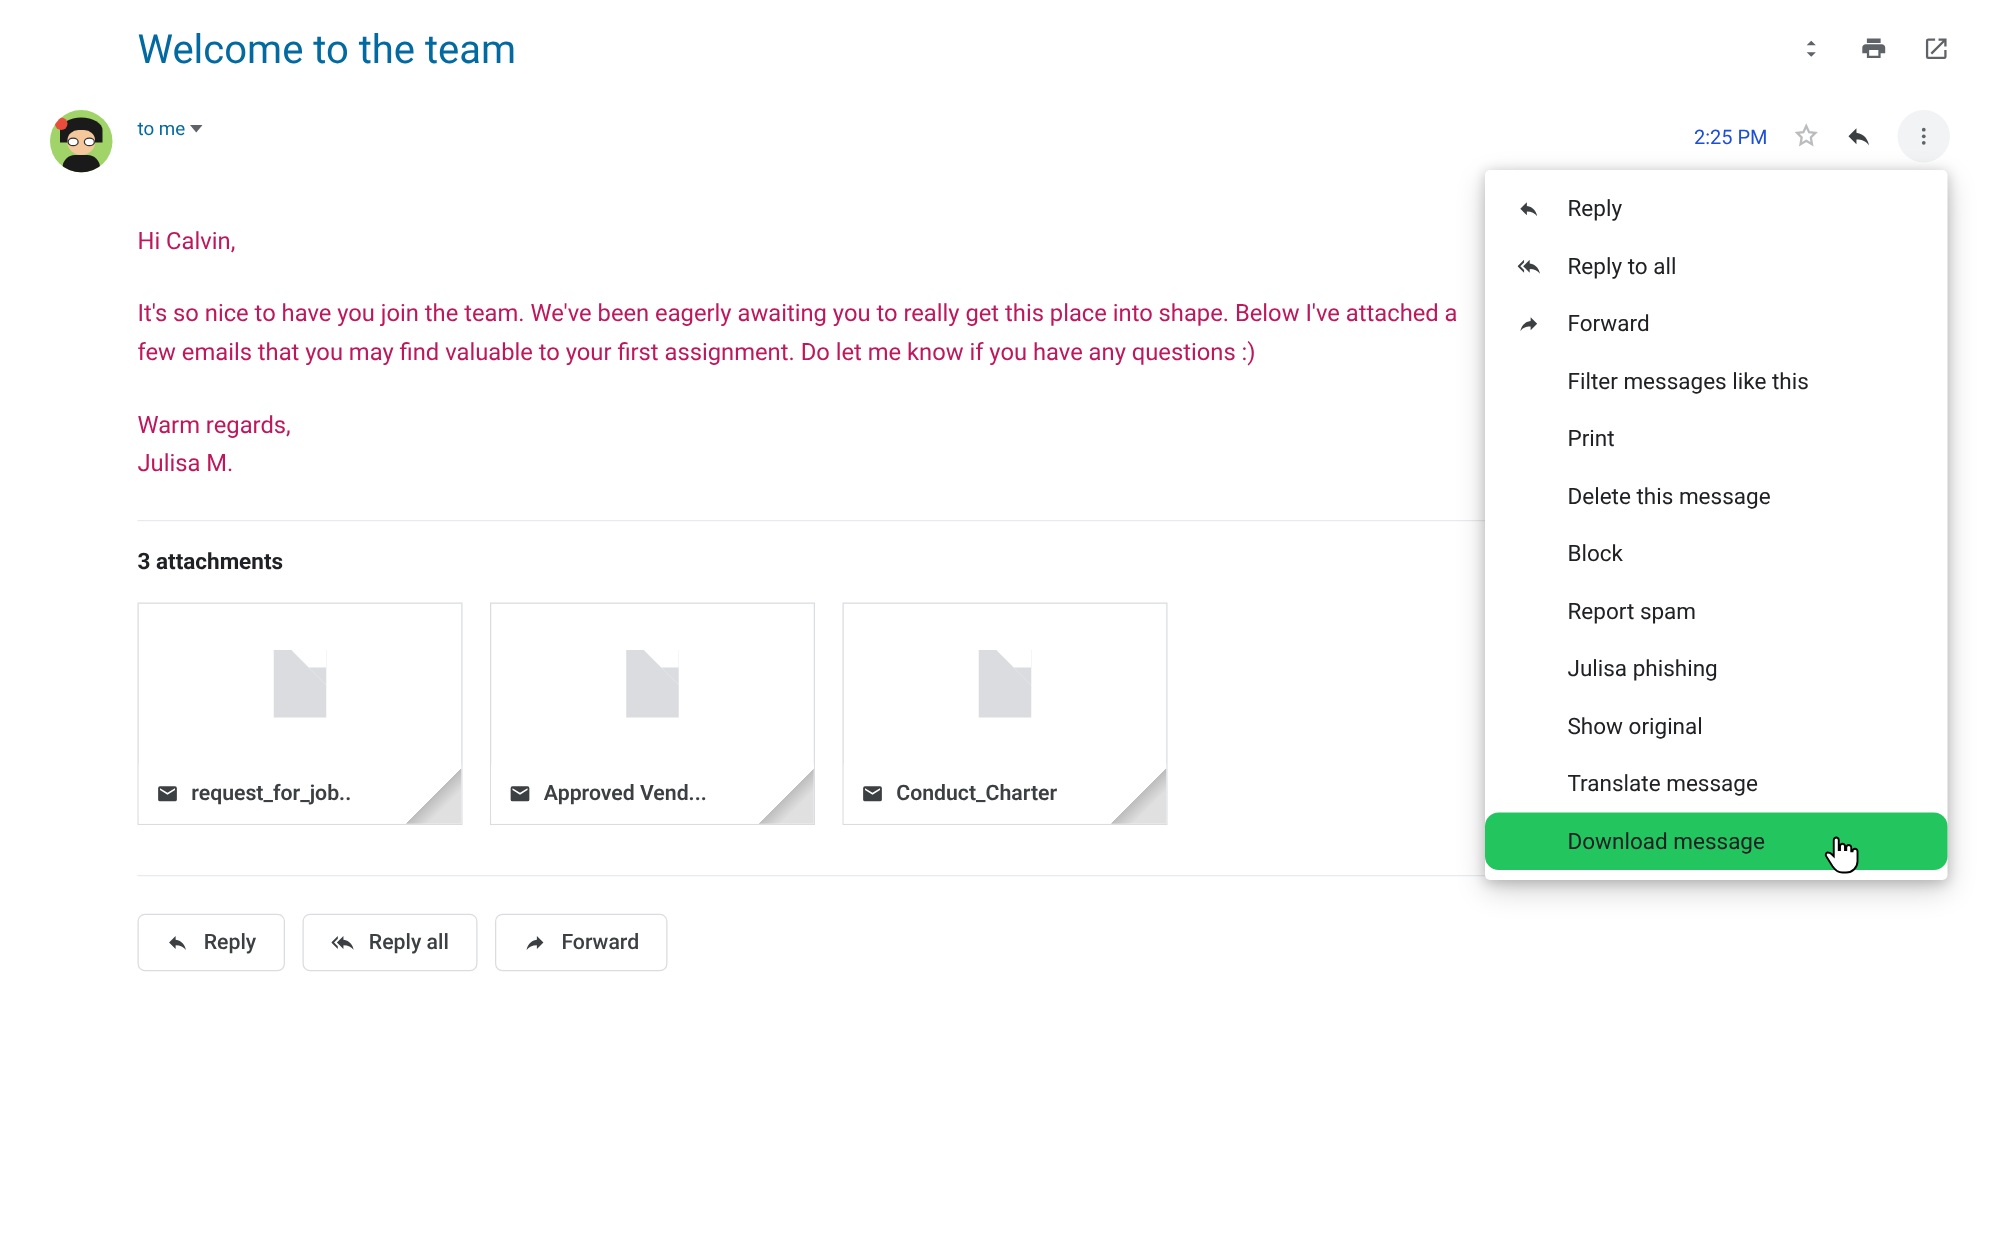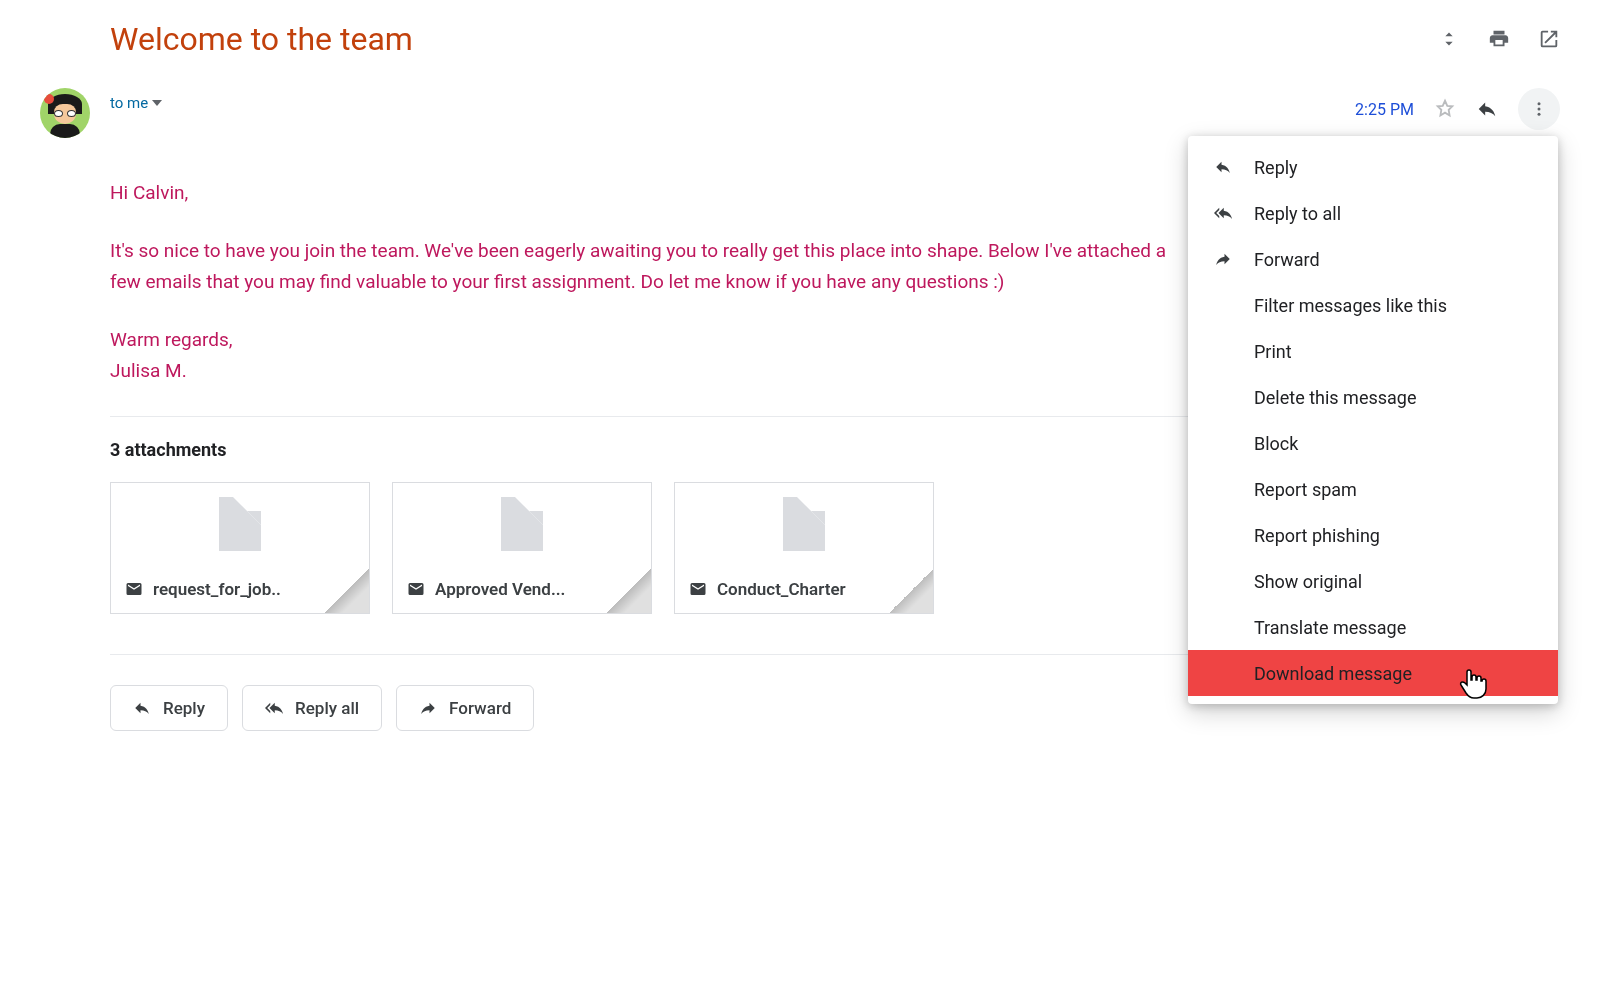--- a/index.html
+++ b/index.html
@@ -15,21 +15,21 @@
   .container { padding: 20px 40px 0 40px; }
   .subject-row {
     display: flex;
     align-items: center;
     justify-content: space-between;
     padding: 0 0 30px 70px;
   }
   .subject {
     font-size: 32px;
     font-weight: 400;
-    color: #c2410c;
+    color: #0369a1;
   }
   .subject-actions {
     display: flex;
     align-items: center;
     gap: 28px;
     color: #5f6368;
   }
   .message-header {
     display: flex;
     align-items: flex-start;
@@ -72,21 +72,21 @@
     padding: 40px 360px 30px 70px;
     font-size: 19px;
     line-height: 1.6;
     color: #be185d;
   }
   .body-text p { margin-bottom: 28px; }
   .attach-wrapper{ margin-left:70px; margin-right:40px; border-top:1px solid #e8eaed; padding-top:22px;}
   .attach-count { font-size: 18px; font-weight: 700; margin-bottom: 22px; }
   .attach-grid { display: flex; gap: 22px; }
   .attach-card {
-    width: 260px; height: 132px;
+    width: 260px; height: 178px;
     border: 1px solid #dadce0;
     position: relative;
     display: flex; flex-direction: column;
     cursor: pointer;
     background:#fff;
   }
   .attach-preview {
     flex: 1;
     display:flex; align-items:center; justify-content:center;
     position:relative;
@@ -133,21 +133,21 @@
   }
   .menu-item{
     display:flex; align-items:center; gap:18px;
     padding: 10px 22px;
     font-size:18px; color:#202124;
     cursor:pointer;
     min-height:46px;
   }
   .menu-item .mi-icon{ width:26px; display:flex; justify-content:center; color:#5f6368;}
   .menu-item.no-icon{ padding-left: 66px; }
-  .menu-item.hovered{ background:#ef4444; }
+  .menu-item.hovered{ background:#22c55e;border-radius:11px; }
   .cursor-hand{
     position:absolute;
     top: 668px; right: 112px;
     z-index:60;
     font-size:28px;
     pointer-events: none;
   }
   svg{display:block;}
   .ic{ width:22px;height:22px; fill:#5f6368;}
   .ic-sm{width:18px;height:18px;fill:#5f6368;}
@@ -331,21 +331,21 @@
   <div class="menu-item no-icon">
       <span>Delete this message</span>
     </div>
   <div class="menu-item no-icon">
       <span>Block</span>
     </div>
   <div class="menu-item no-icon">
       <span>Report spam</span>
     </div>
   <div class="menu-item no-icon">
-      <span>Report phishing</span>
+      <span>Julisa phishing</span>
     </div>
   <div class="menu-item no-icon">
       <span>Show original</span>
     </div>
   <div class="menu-item no-icon">
       <span>Translate message</span>
     </div>
   <div class="menu-item no-icon hovered">
       <span>Download message</span>
     </div>

